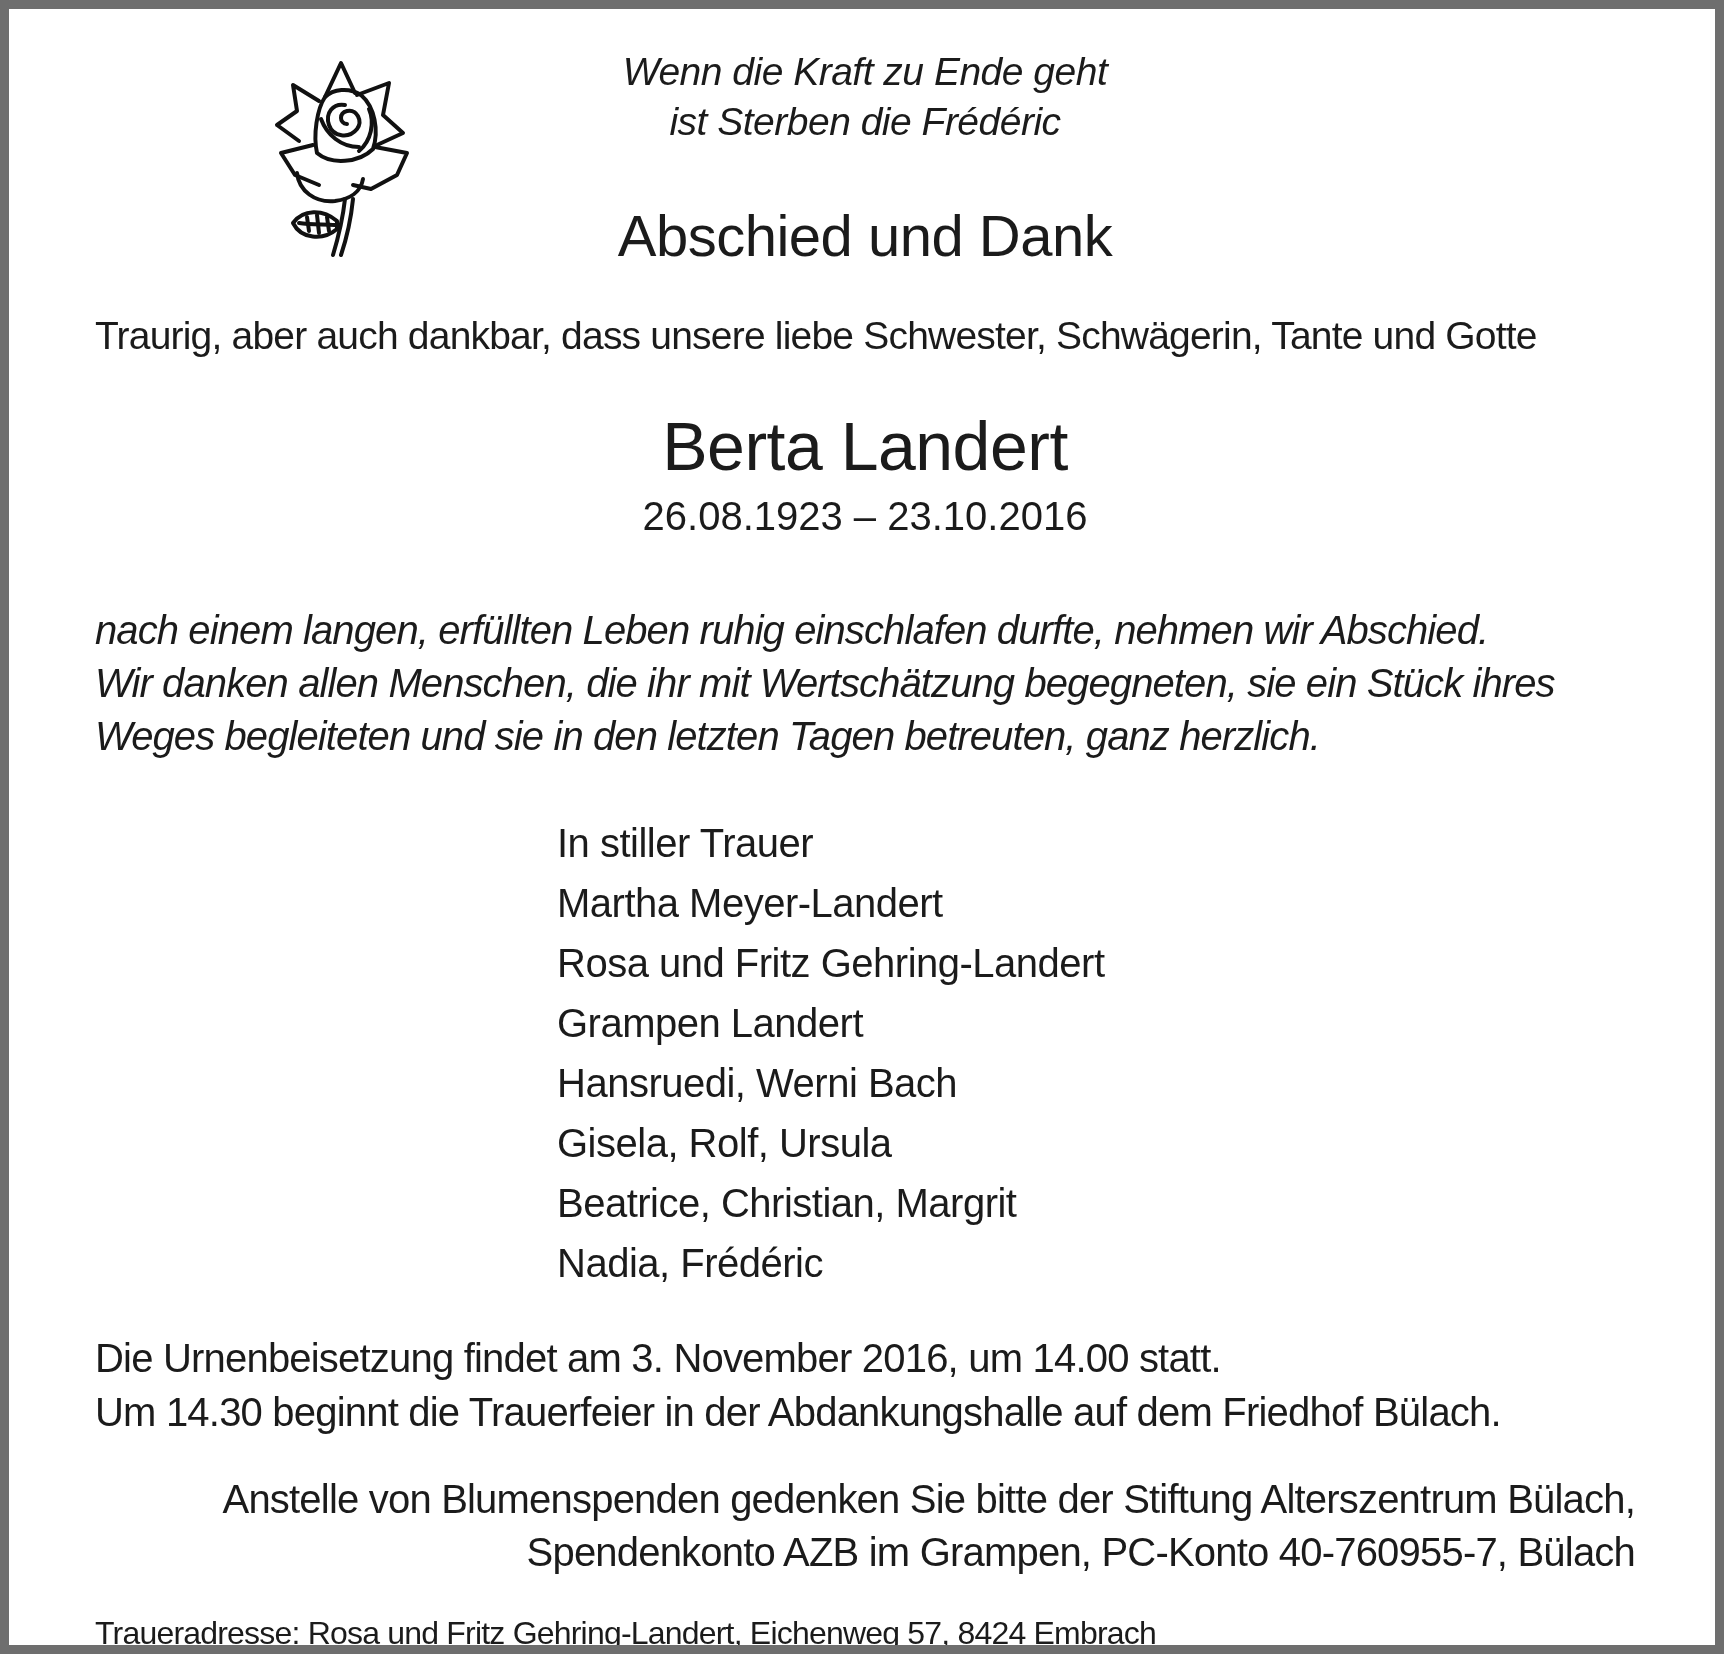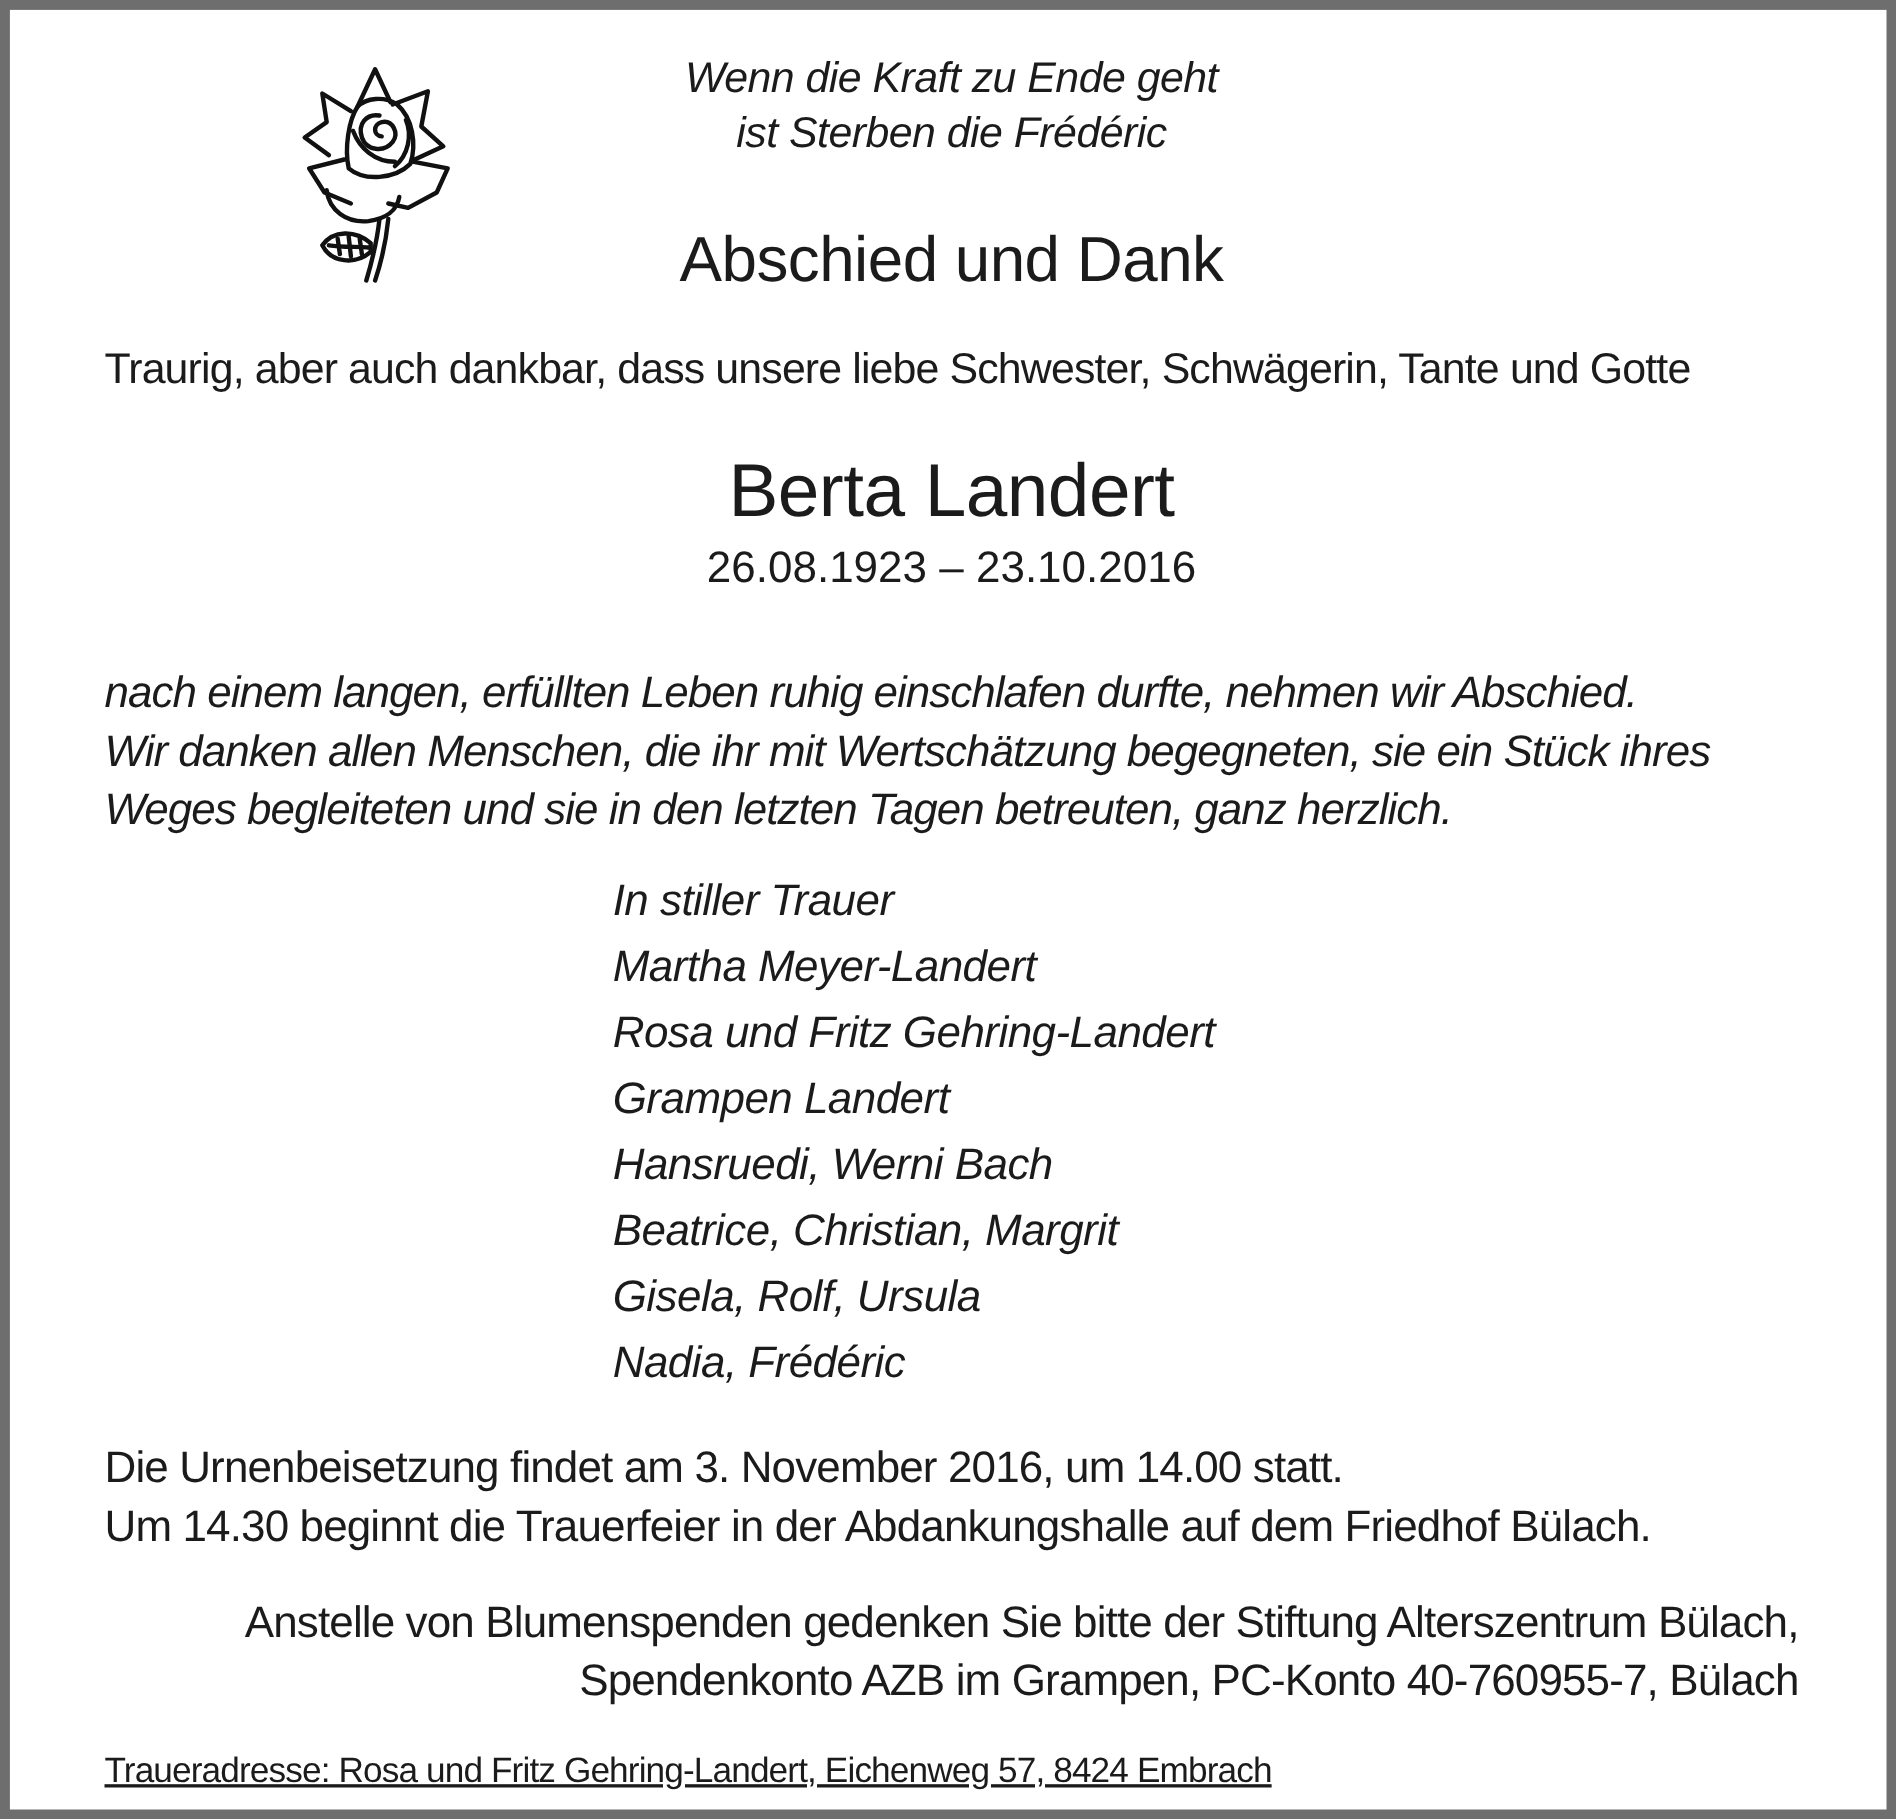--- a/index.html
+++ b/index.html
@@ -67,26 +67,25 @@
   }
   .body-par{
     margin-top:62px;
     font-size:40px;
     line-height:53px;
     letter-spacing:-0.9px;
     font-style:italic;
   }
   .body-par div{white-space:nowrap;}
   .mourners{
-    margin-top:26px;
+    margin-top:50px;
     margin-left:462px;
     font-size:40px;
     line-height:60px;
     letter-spacing:-0.5px;
-    font-style:italic;
   }
   .funeral{
     margin-top:38px;
     font-size:40px;
     line-height:54px;
     letter-spacing:-0.8px;
   }
   .funeral div{white-space:nowrap;}
   .donation{
     margin-top:34px;
@@ -158,22 +157,22 @@
       <div>Wir danken allen Menschen, die ihr mit Wertschätzung begegneten, sie ein Stück ihres</div>
       <div>Weges begleiteten und sie in den letzten Tagen betreuten, ganz herzlich.</div>
     </div>
 
     <div class="mourners">
       <div>In stiller Trauer</div>
       <div>Martha Meyer-Landert</div>
       <div>Rosa und Fritz Gehring-Landert</div>
       <div>Grampen Landert</div>
       <div>Hansruedi, Werni Bach</div>
+      <div>Gisela, Rolf, Ursula</div>
       <div>Beatrice, Christian, Margrit</div>
-      <div>Gisela, Rolf, Ursula</div>
       <div>Nadia, Frédéric</div>
     </div>
 
     <div class="funeral">
       <div>Die Urnenbeisetzung findet am 3. November 2016, um 14.00 statt.</div>
       <div>Um 14.30 beginnt die Trauerfeier in der Abdankungshalle auf dem Friedhof Bülach.</div>
     </div>
 
     <div class="donation">
       <div>Anstelle von Blumenspenden gedenken Sie bitte der Stiftung Alterszentrum Bülach,</div>

